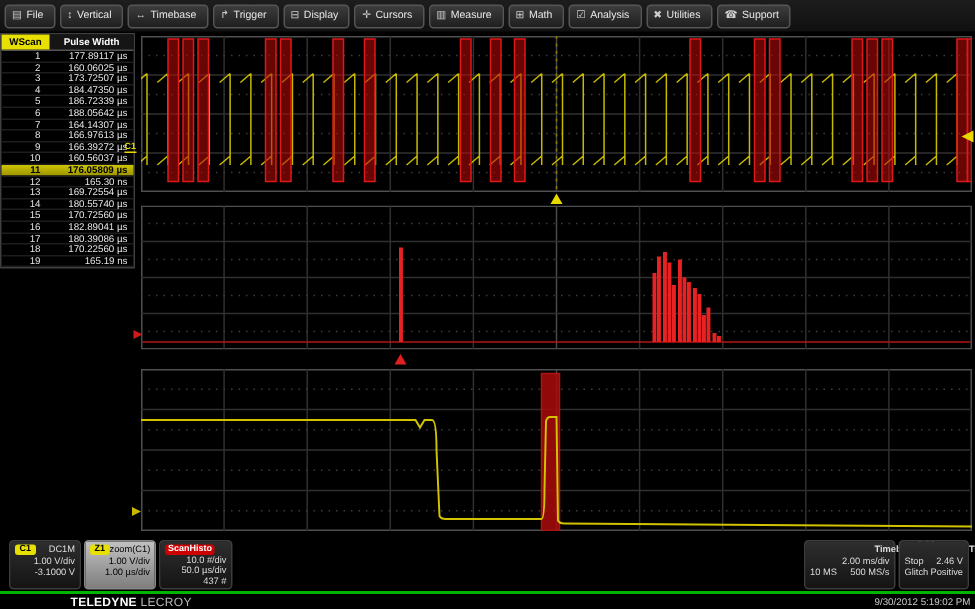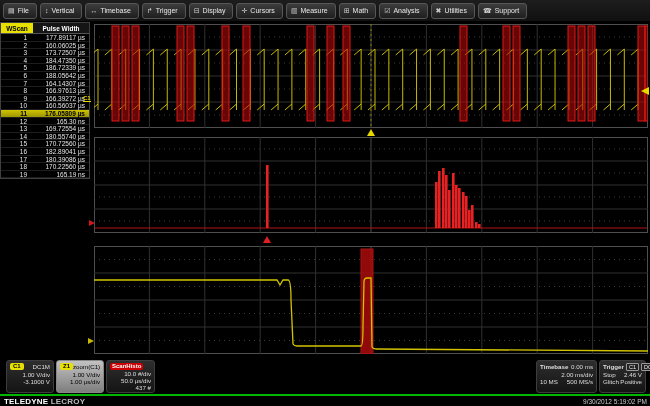--- a/index.html
+++ b/index.html
@@ -59,26 +59,26 @@
   .badge-red{background:#cc0000;color:#fff;font-weight:bold;font-size:6px;padding:0 2px;
              border-radius:2px;line-height:7px;}
   .badge-src{border:1px solid #9a9a9a;background:#222;color:#eee;font-size:5.5px;padding:0 2px;
              border-radius:1px;line-height:6.5px;margin-left:2px;}
   #desc-c1{left:6px;width:48px;}
   #desc-z1{left:56px;width:48px;background:linear-gradient(#c2c2c2,#7e7e7e);color:#000;border-color:#888;}
   #desc-scanhisto{left:106px;width:49px;}
   #desc-scanhisto .vrow{height:6.8px;line-height:6.8px;}
   #box-timebase{left:536px;width:61px;}
   #box-trigger{left:599px;width:47px;}
-  .bold{font-weight:bold;}
+  .bold{font-weight:bold;margin-left:43px;}
 
   
   #green-line{position:absolute;left:0;top:394px;width:650px;height:2px;background:#00b400;}
   #brand{position:absolute;left:4px;top:397px;font-size:8px;color:#fff;letter-spacing:.2px;}
-  #brand .light{font-weight:bold;color:#bbb;margin-top:28px;}
+  #brand .light{font-weight:normal;color:#bbb;margin-top:28px;}
   #datetime{position:absolute;right:3px;top:398px;font-size:6.5px;color:#ccc;}
 </style>
 </head>
 <body>
 
 <div id="screen">
 
   <div id="menubar">
       <div class="menu-btn">
         <span class="mi">▤</span>

